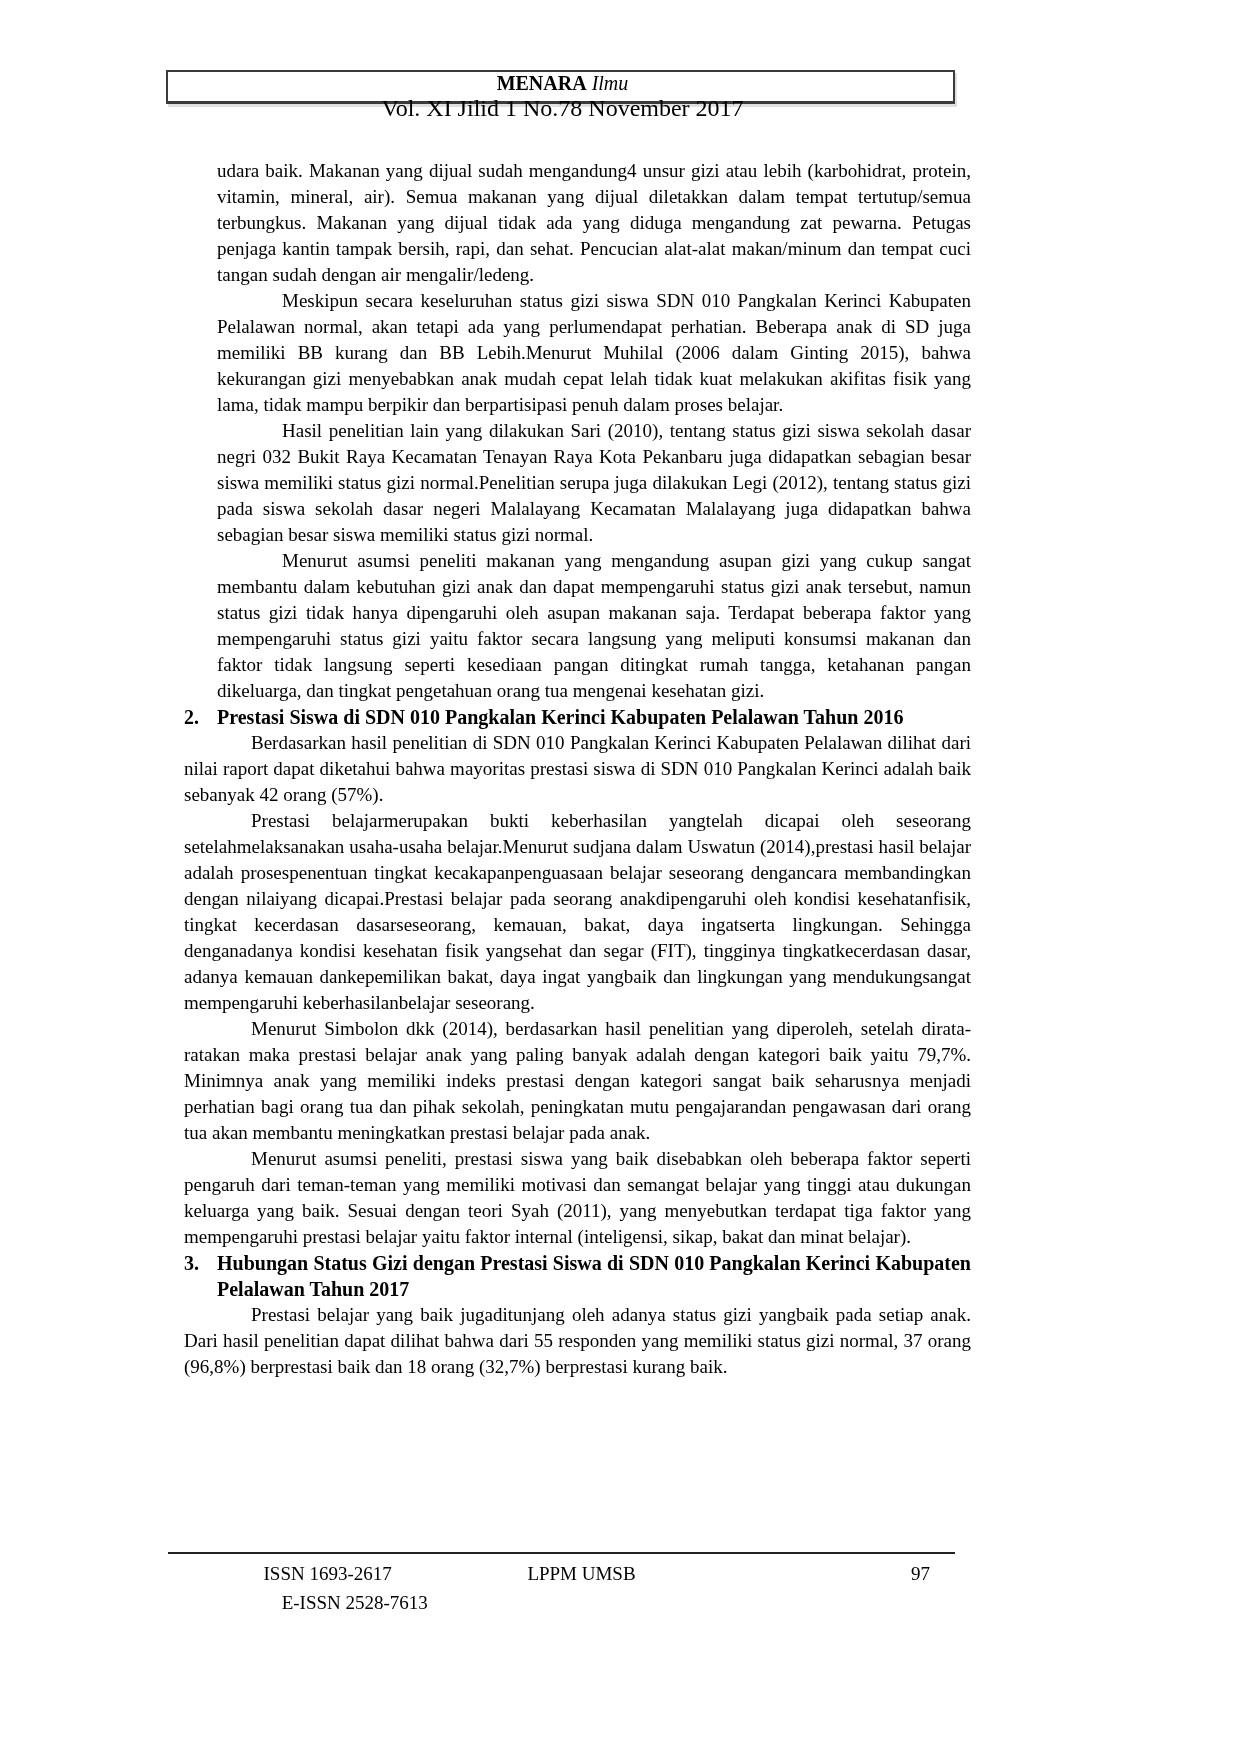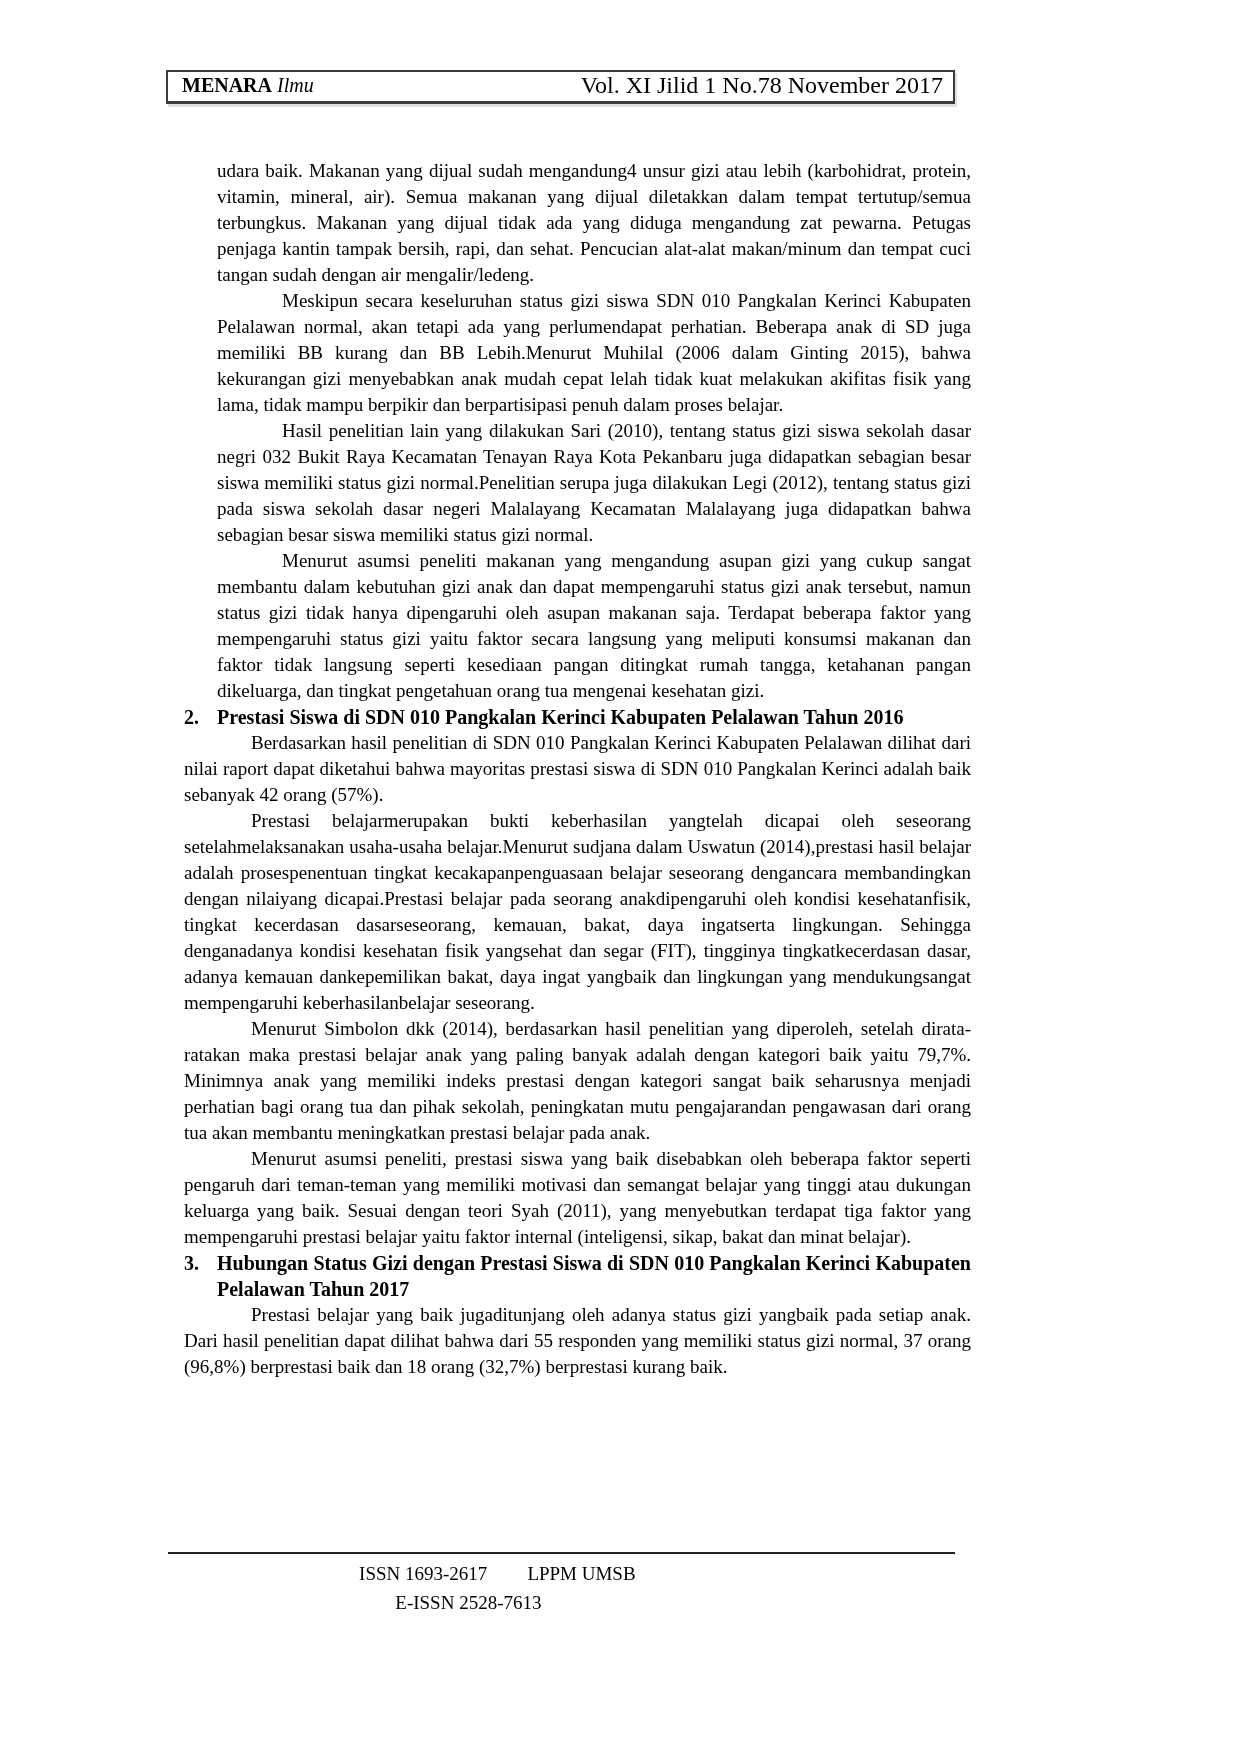--- a/index.html
+++ b/index.html
@@ -21,20 +21,21 @@
     height: 34px;
     box-sizing: border-box;
     border: 2px solid #3a3a3a;
     border-bottom-width: 3px;
     display: flex;
     justify-content: space-between;
     align-items: center;
     padding: 0 10px 2px 14px;
     font-size: 20px;
     box-shadow: 2px 3px 0 rgba(0,0,0,0.12);
+    flex-direction: column;
   }
   .journal-name { font-weight: bold; }
   .journal-name .ital { font-weight: normal; font-style: italic; }
   .issue-info { font-size: 24px; }
   
   .main {
     position: absolute;
     left: 184px;
     top: 158px;
     width: 787px;
@@ -63,21 +64,21 @@
     border-top: 2px solid #222222;
     padding-top: 5px;
     font-size: 19px;
     line-height: 29px;
   }
   .footer-row {
     display: grid;
     grid-template-columns: 1fr auto 1fr;
     align-items: baseline;
   }
-  .footer-left  { text-align: right; }
+  .footer-left  { text-align: center; }
   .footer-center{ text-align: left; padding-left: 40px; }
   .footer-right { text-align: right; padding-right: 25px; }
 </style>
 </head>
 <body>
 
 <div class="page">
 
   <div class="header-box">
     <span class="journal-name"><b>MENARA</b>&nbsp;<span class="ital">Ilmu</span></span>
@@ -109,20 +110,21 @@
     </div>
 
     <p class="body-p">Prestasi belajar yang baik jugaditunjang oleh adanya status gizi yangbaik pada setiap anak. Dari hasil penelitian dapat dilihat bahwa dari 55 responden yang memiliki status gizi normal, 37 orang (96,8%) berprestasi baik dan 18 orang (32,7%) berprestasi kurang baik.</p>
 
   </div>
 
   <div class="footer">
     <div class="footer-row">
       <span class="footer-left">ISSN 1693-2617</span>
       <span class="footer-center">LPPM UMSB</span>
+      <span class="footer-right">97</span>
     </div>
     <div class="footer-row">
       <span class="footer-left">E-ISSN  2528-7613</span>
       <span class="footer-center"></span>
       <span class="footer-right"></span>
     </div>
   </div>
 
 </div>
 

